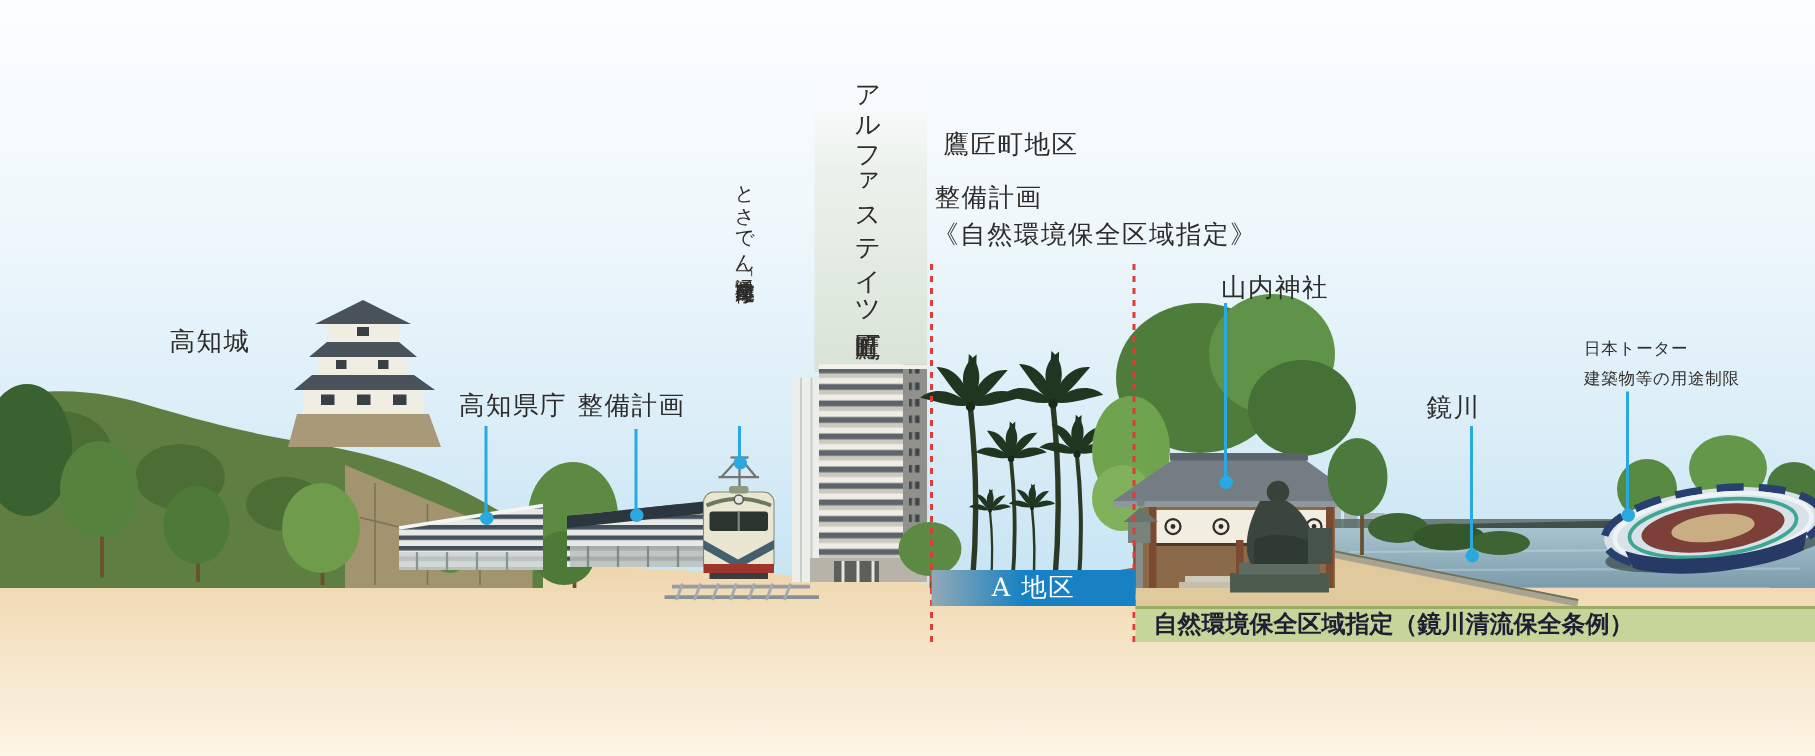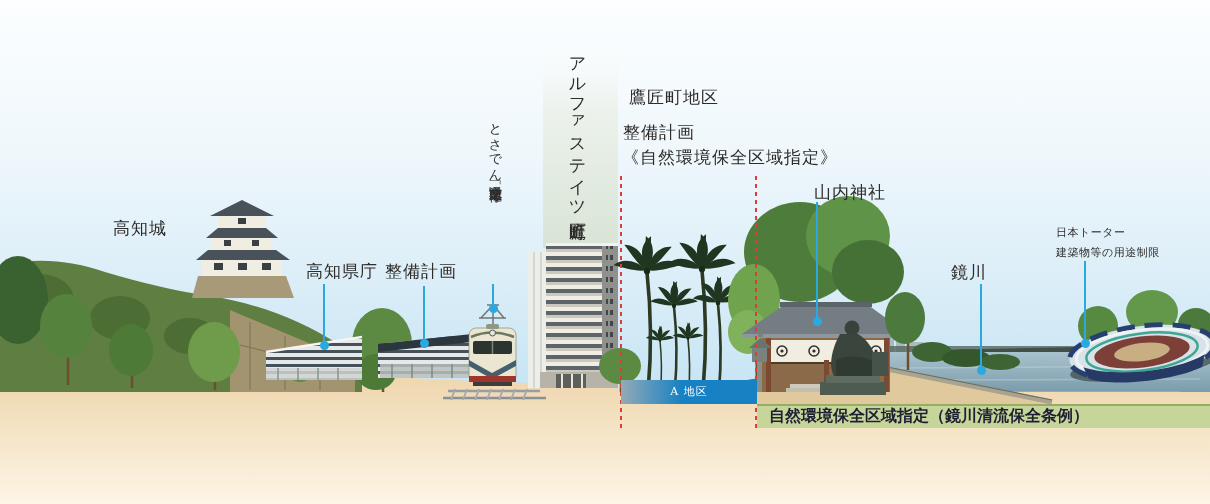--- a/index.html
+++ b/index.html
@@ -13,21 +13,21 @@
   .label.small{font-size:11px;letter-spacing:0.5px;}
   .vlabel{position:absolute;color:var(--label-text,#2e2c2a);writing-mode:vertical-rl;
           white-space:nowrap;}
   .vlabel.tower{font-size:17px;letter-spacing:1px;}
   .vlabel.tram{font-size:13px;letter-spacing:0.5px;}
   .leader{position:absolute;width:2px;background:var(--leader-line,#2aa9e0);}
   .dot{position:absolute;width:9px;height:9px;border-radius:50%;background:var(--leader-line,#2aa9e0);}
   .dashline{position:absolute;width:2px;
             background:repeating-linear-gradient(180deg,var(--boundary-dash,#dd3c38) 0 4px,rgba(0,0,0,0) 4px 8px);}
   .band{position:absolute;left:621px;width:136px;height:24px;line-height:24px;text-align:center;
-        color:#fff;font-size:11px;letter-spacing:1px;}
+        color:#fff;font-size:17px;letter-spacing:1px;}
   .band-a{top:380px;background:linear-gradient(90deg,var(--district-a-fade,#93aab6),var(--district-a,#1781c3) 45%);}
   .band-b{top:404px;background:linear-gradient(90deg,var(--district-b-fade,#a3ad9e),var(--district-b,#7b907c) 55%);}
   .band-green{position:absolute;left:757px;top:404px;width:453px;height:24px;line-height:22px;
         background:var(--preservation-bg,#c6d69b);border-top:2px solid var(--preservation-border,#98ad62);
         box-sizing:border-box;color:var(--preservation-text,#1f1f33);
         font-family:Liberation Mono, monospace;font-weight:700;font-size:16px;
         padding-left:12px;white-space:nowrap;}
 </style>
 </head>
 <body>

